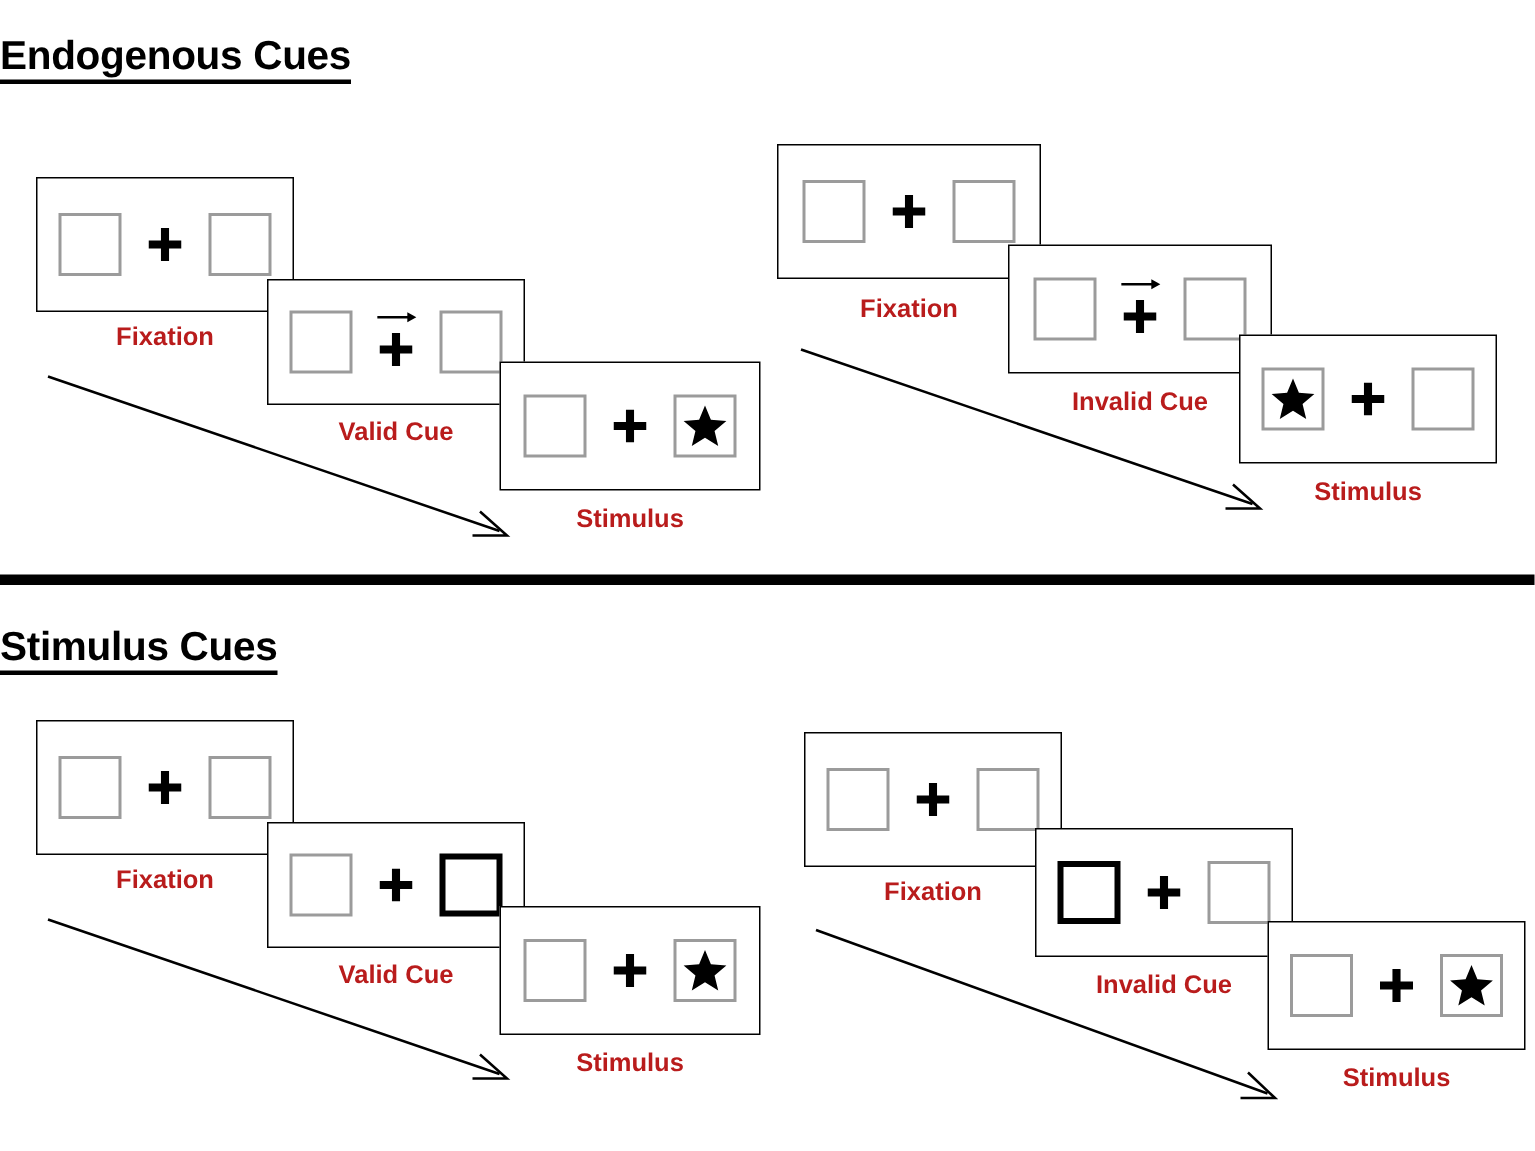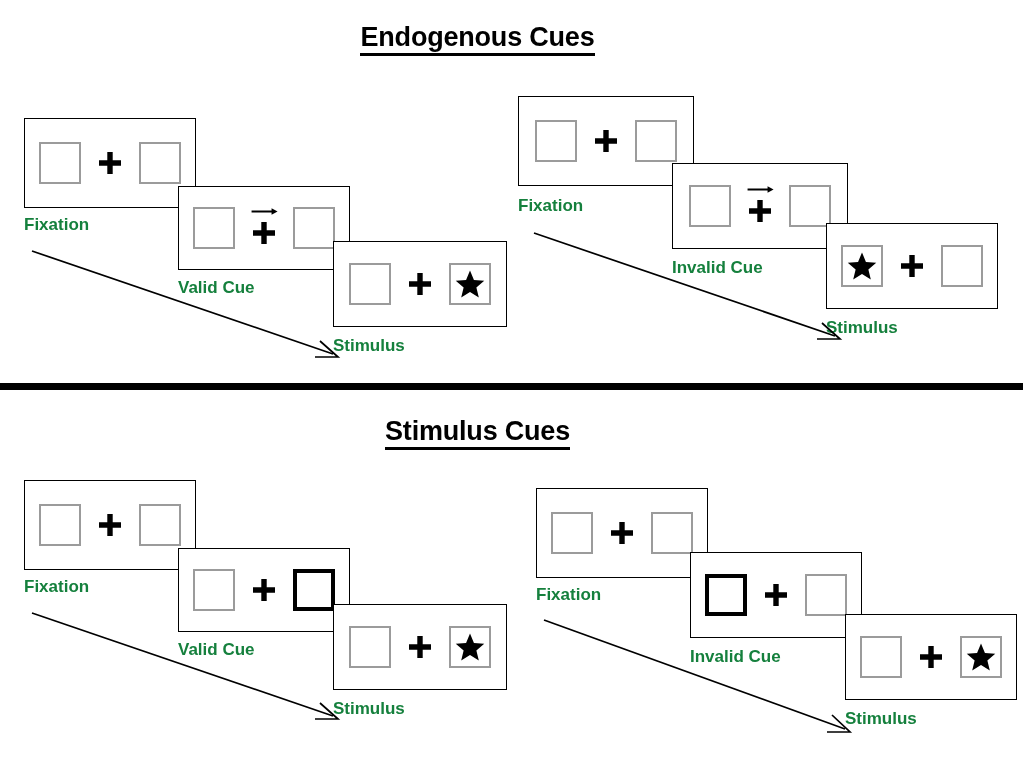--- a/index.html
+++ b/index.html
@@ -12,22 +12,22 @@
     overflow: hidden;
     position: relative;
   }
 
   .section { position: absolute; left: 0; width: 1023px; }
   #section-endogenous { top: 0; height: 380px; }
   #section-exogenous  { top: 392px; height: 375px; }
 
   .section-title {
     position: absolute;
-    left: 12px; width: 931px;
-    text-align: center;
+    left: 0; width: 931px;
+    text-align: left;
     font-size: 27px;
     font-weight: bold;
     color: #000;
     letter-spacing: -0.2px;
   }
   .section-title span {
     border-bottom: 3px solid #000;
     padding-bottom: 1px;
   }
   #title-endogenous { top: 22px; }
@@ -98,23 +98,23 @@
     left: 50%;
     transform: translateX(-48%);
     width: 28px;
     height: 11px;
   }
 
   .frame-label {
     position: absolute;
     font-size: 17px;
     font-weight: bold;
-    color: #15803d;
+    color: #b91c1c;
     white-space: nowrap;
-    text-align: left;
+    text-align: center;
   }
 
   .time-arrow {
     position: absolute;
     overflow: visible;
   }
 </style>
 </head>
 <body>
 

